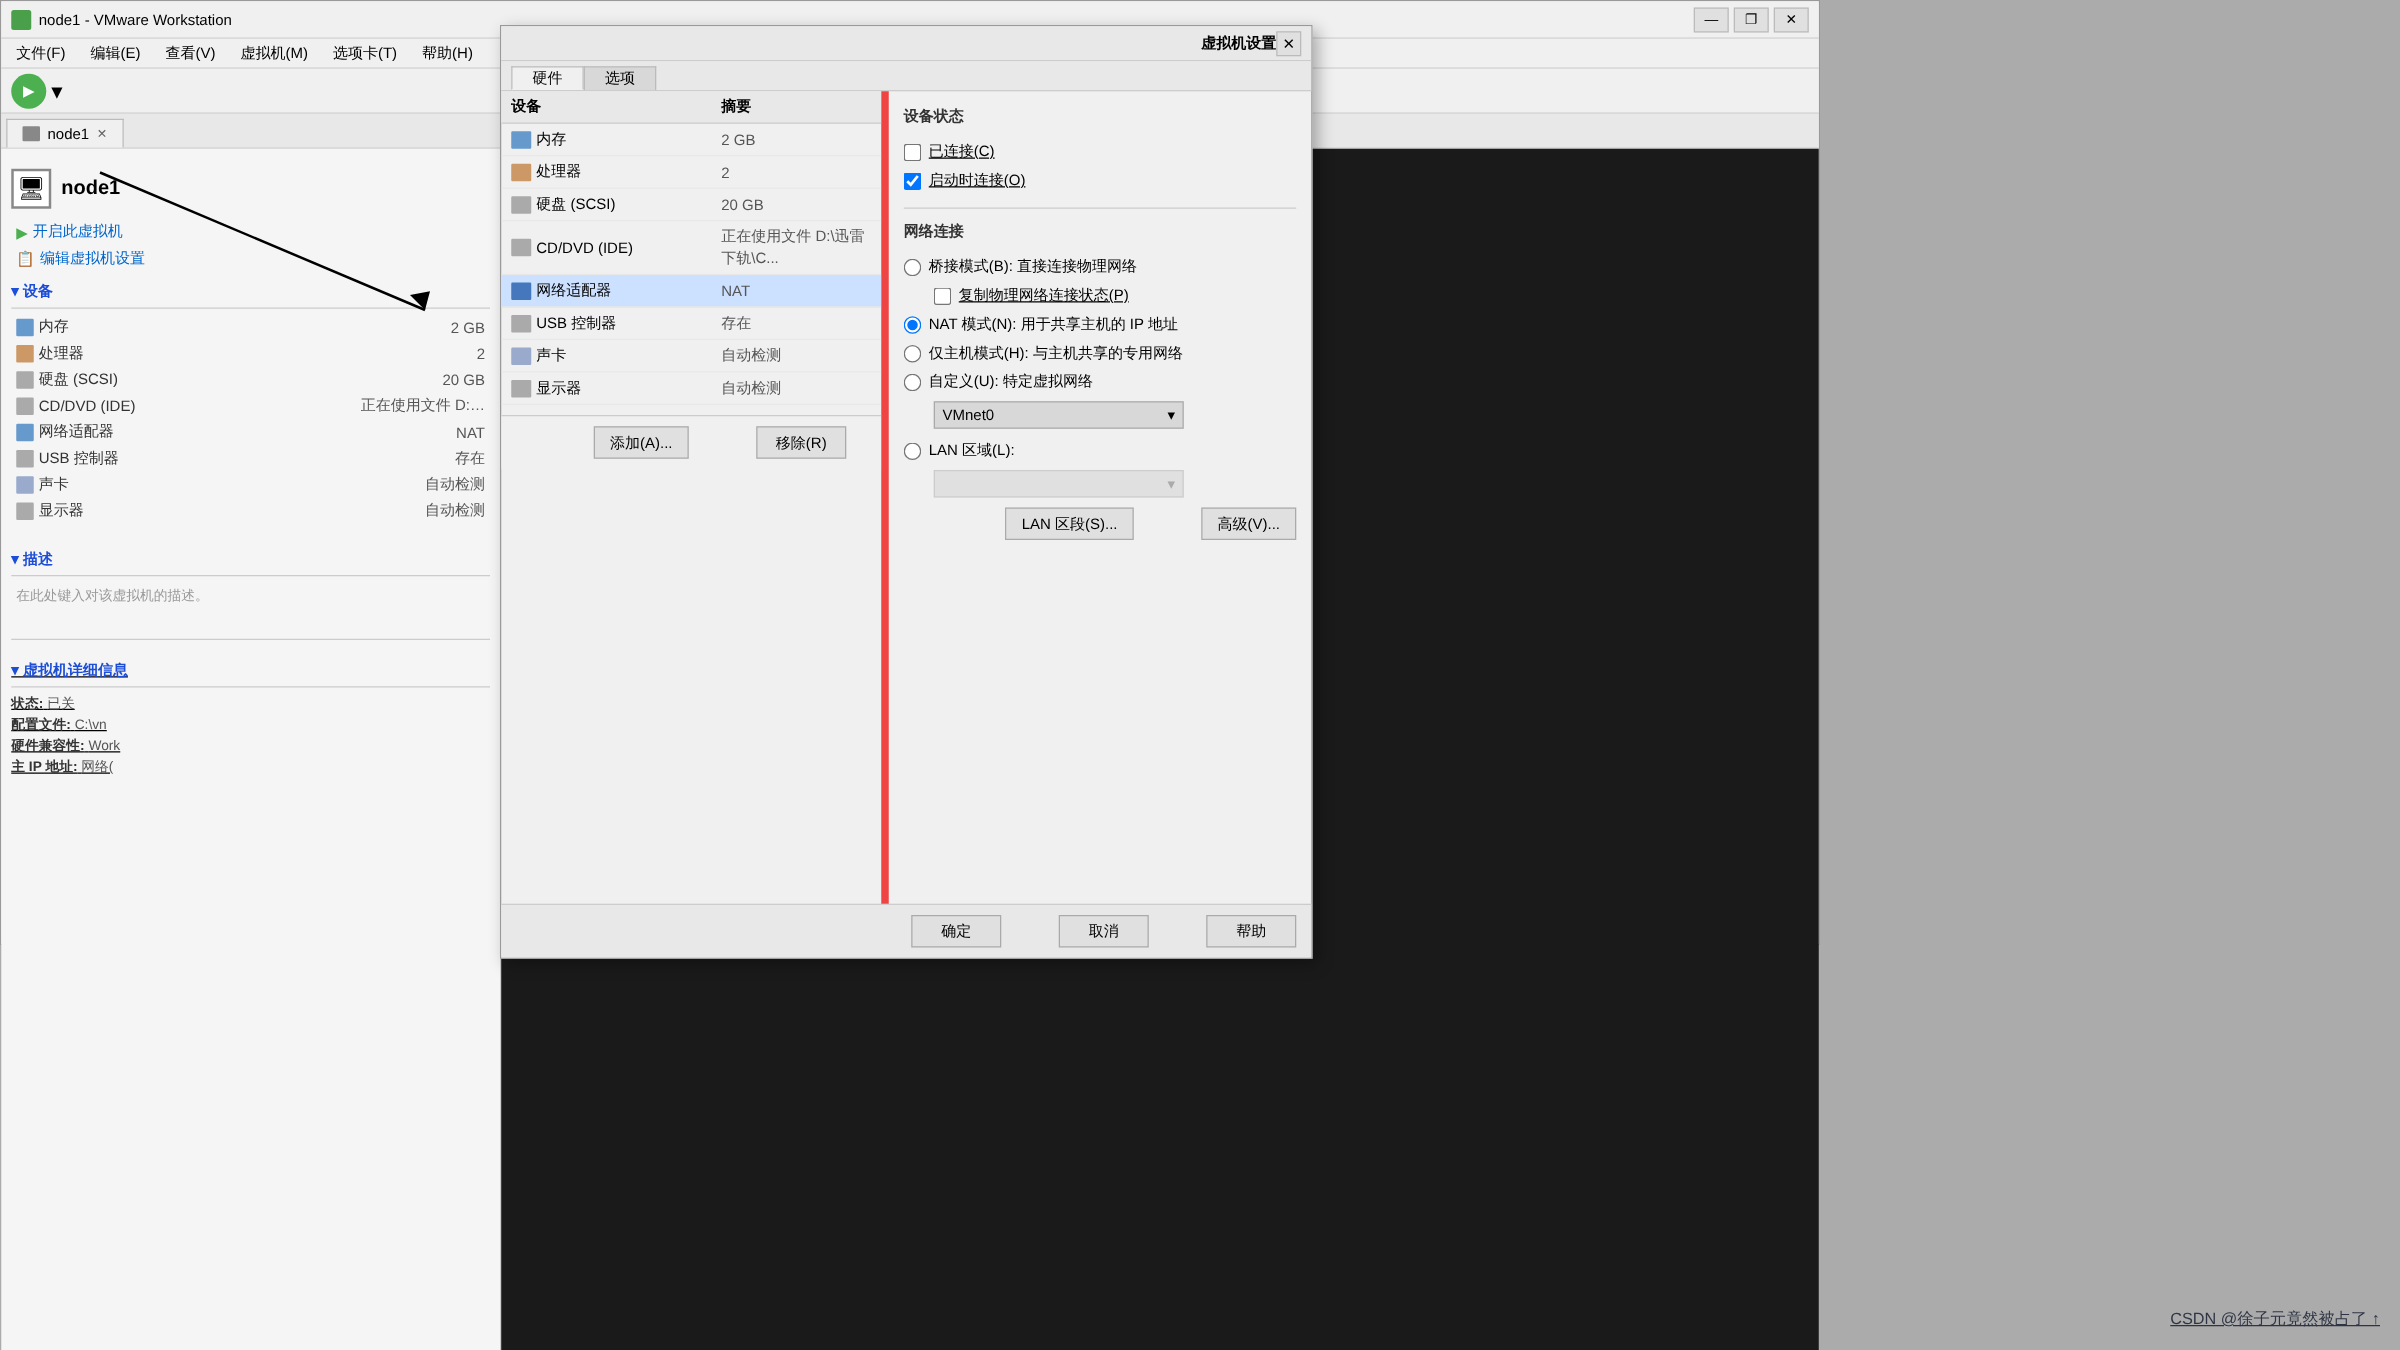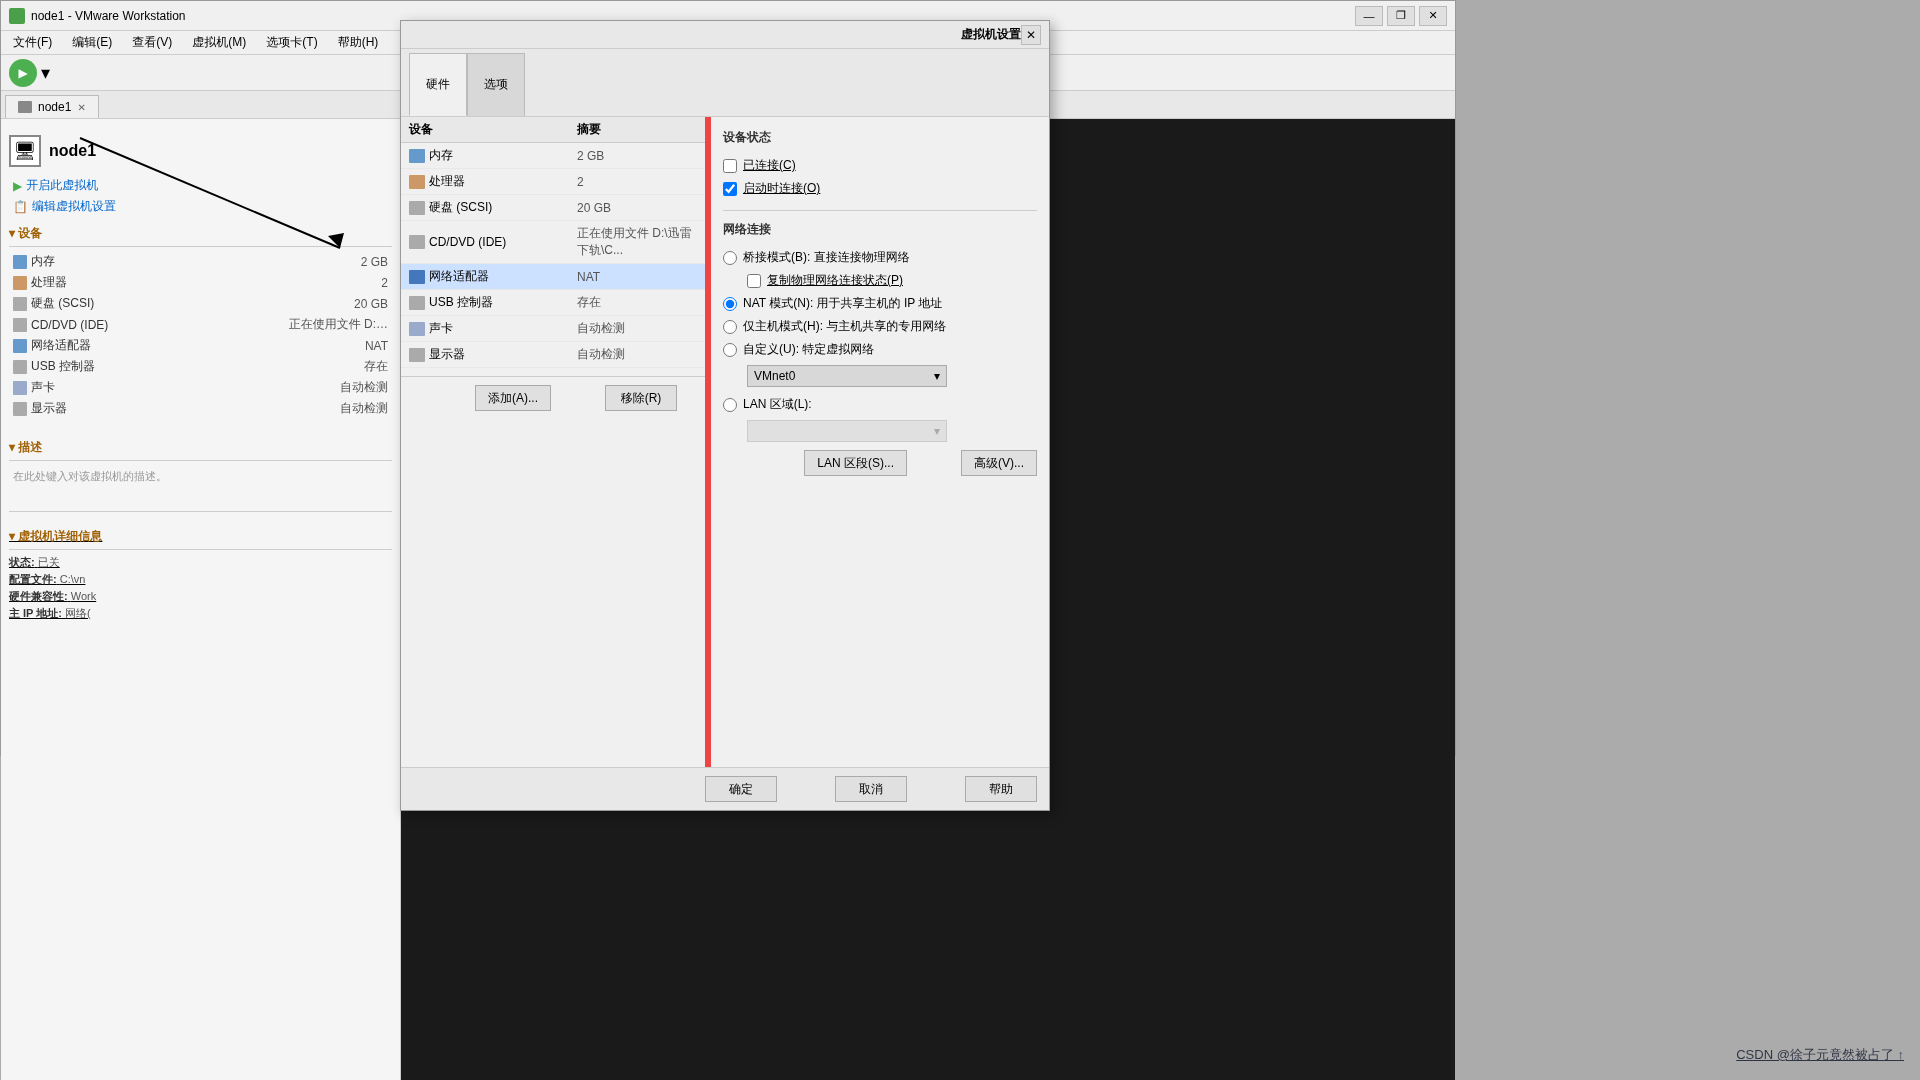--- a/index.html
+++ b/index.html
@@ -150,21 +150,21 @@
       color: #000;
     }
     .vm-action {
       display: flex; align-items: center; gap: 4px;
       color: #0066cc;
       cursor: pointer;
       padding: 2px 4px;
       font-size: 12px;
     }
     .section-title {
-      color: #a16207;
+      color: #1d4ed8;
       font-size: 12px;
       font-weight: bold;
       padding: 8px 0 4px 0;
       border-bottom: 1px solid #ccc;
       margin-bottom: 4px;
       display: flex; align-items: center; gap: 4px;
     }
     .device-row {
       display: flex;
       align-items: center;
@@ -263,21 +263,21 @@
       font-size: 12px;
     }
 
     .dialog-tabs {
       display: flex;
       padding: 4px 8px 0 8px;
       background: #e8e8e8;
       border-bottom: 1px solid #ccc;
     }
     .dialog-tab {
-      padding: 22px 16px;
+      padding: 0 16px;
       background: #d8d8d8;
       border: 1px solid #bbb;
       border-bottom: none;
       font-size: 12px;
       cursor: pointer;
     }
     .dialog-tab.active {
       background: #f0f0f0;
       border-bottom: 1px solid #f0f0f0;
     }
@@ -390,21 +390,21 @@
     .section-divider {
       height: 1px;
       background: #ccc;
       margin: 10px 0;
     }
 
     
     .dialog-footer {
       display: flex;
       justify-content: flex-end;
-      gap: 12px;
+      gap: 0;
       padding: 8px 12px;
       border-top: 1px solid #ccc;
       background: #e8e8e8;
     }
     .dialog-btn {
       min-width: 72px;
       height: 26px;
       background: #e0e0e0;
       border: 1px solid #aaa;
       cursor: pointer;

